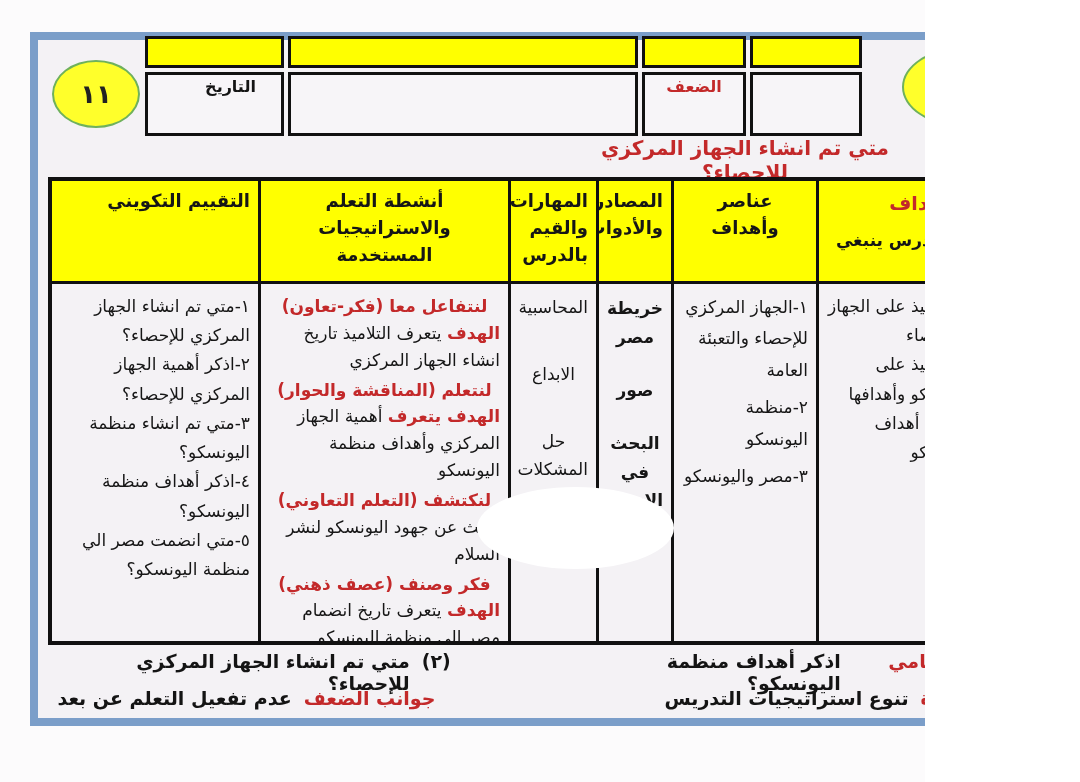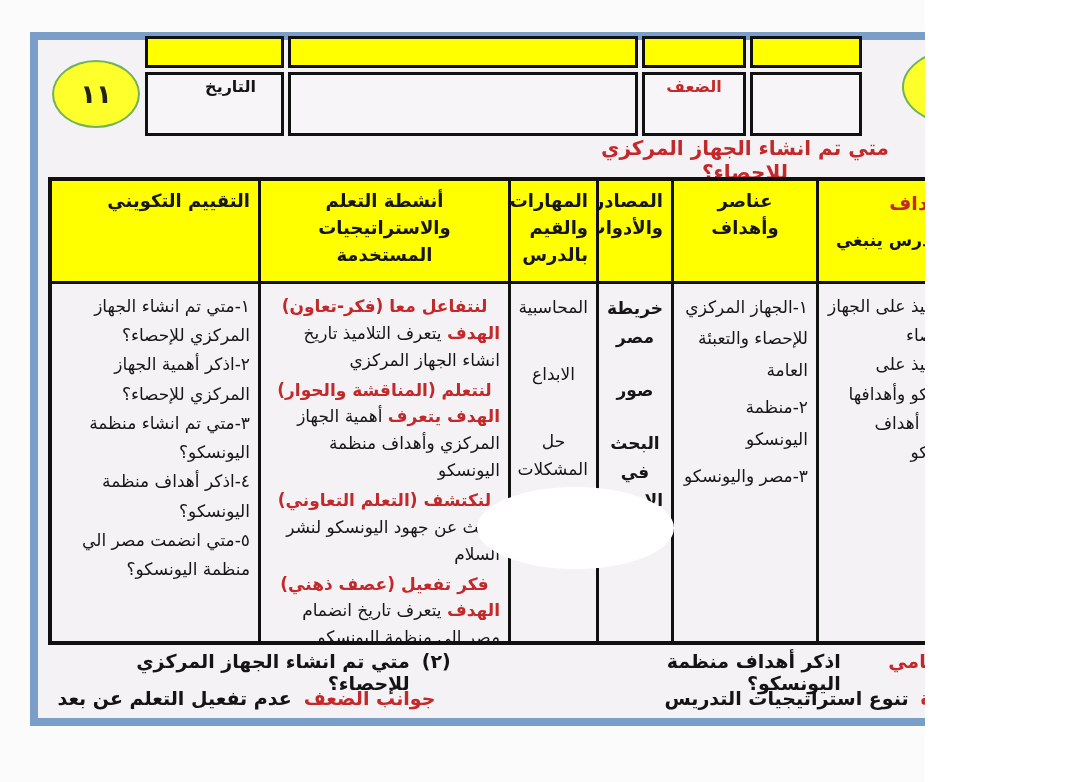--- a/index.html
+++ b/index.html
@@ -136,21 +136,21 @@
         <span class="g-red">الهدف</span>
         <span>يتعرف التلاميذ تاريخ انشاء الجهاز المركزي</span>
       </div>
       <div class="act-strategy">لنتعلم (المناقشة والحوار)</div>
       <div class="act-goal">
         <span class="g-red">الهدف يتعرف</span>
         <span>أهمية الجهاز المركزي وأهداف منظمة اليونسكو</span>
       </div>
       <div class="act-strategy">لنكتشف (التعلم التعاوني)</div>
       <div class="act-goal">يبحث عن جهود اليونسكو لنشر السلام</div>
-      <div class="act-strategy">فكر تفعيل (عصف ذهني)</div>
+      <div class="act-strategy">فكر وصنف (عصف ذهني)</div>
       <div class="act-goal">
         <span class="g-red">الهدف</span>
         <span>يتعرف تاريخ انضمام مصر الى منظمة اليونسكو</span>
       </div>
     </div>
     <div class="mt-cell b-form col-last">
       <div>١-متي تم انشاء الجهاز المركزي للإحصاء؟</div>
       <div>٢-اذكر أهمية الجهاز المركزي للإحصاء؟</div>
       <div>٣-متي تم انشاء منظمة اليونسكو؟</div>
       <div>٤-اذكر أهداف منظمة اليونسكو؟</div>

